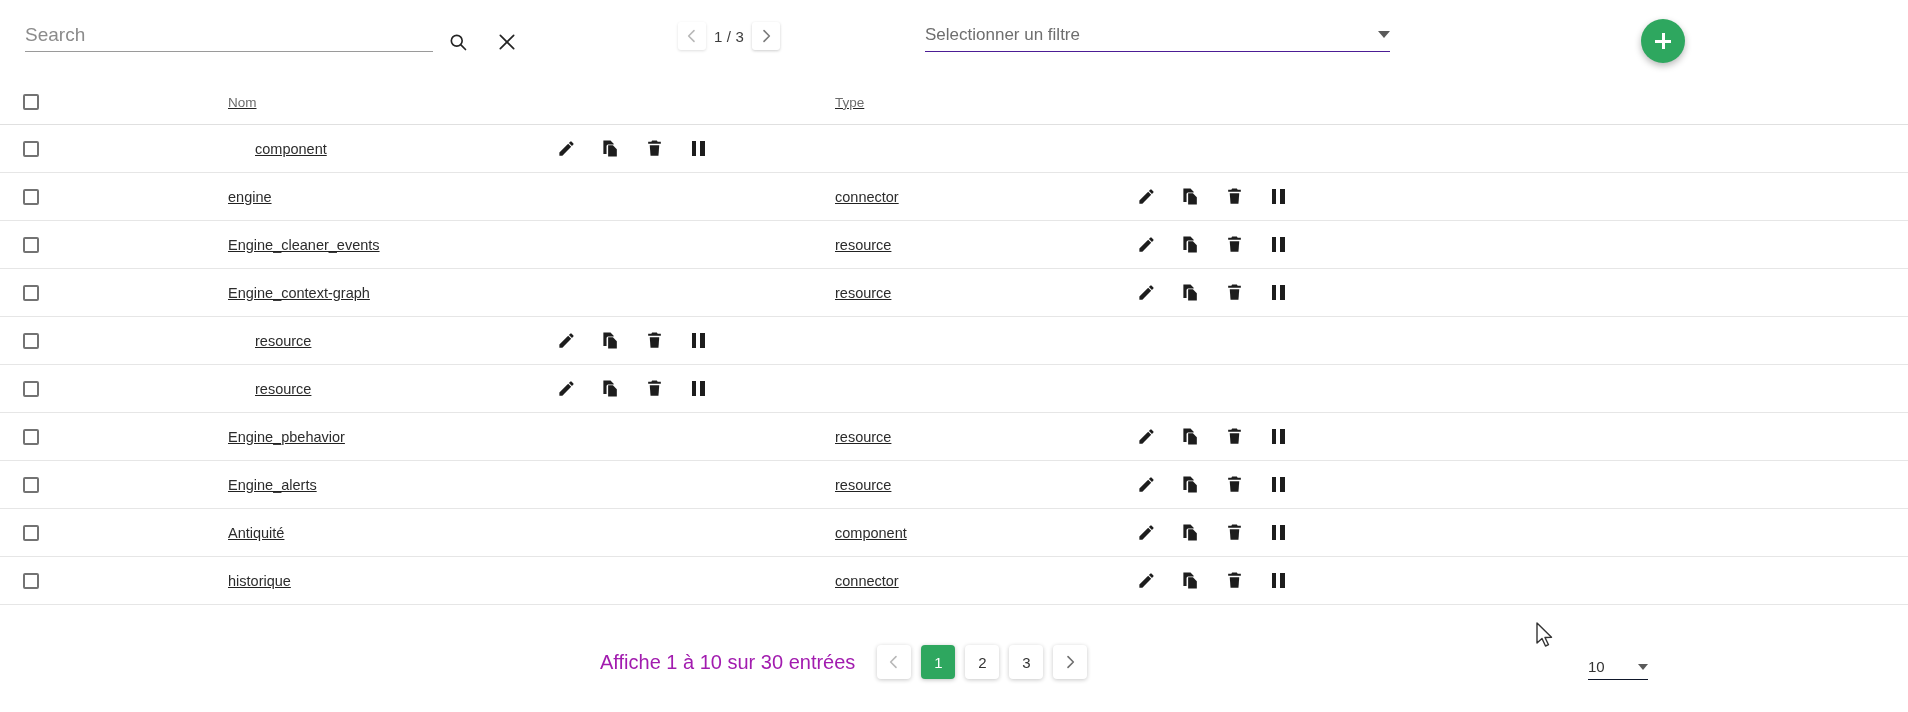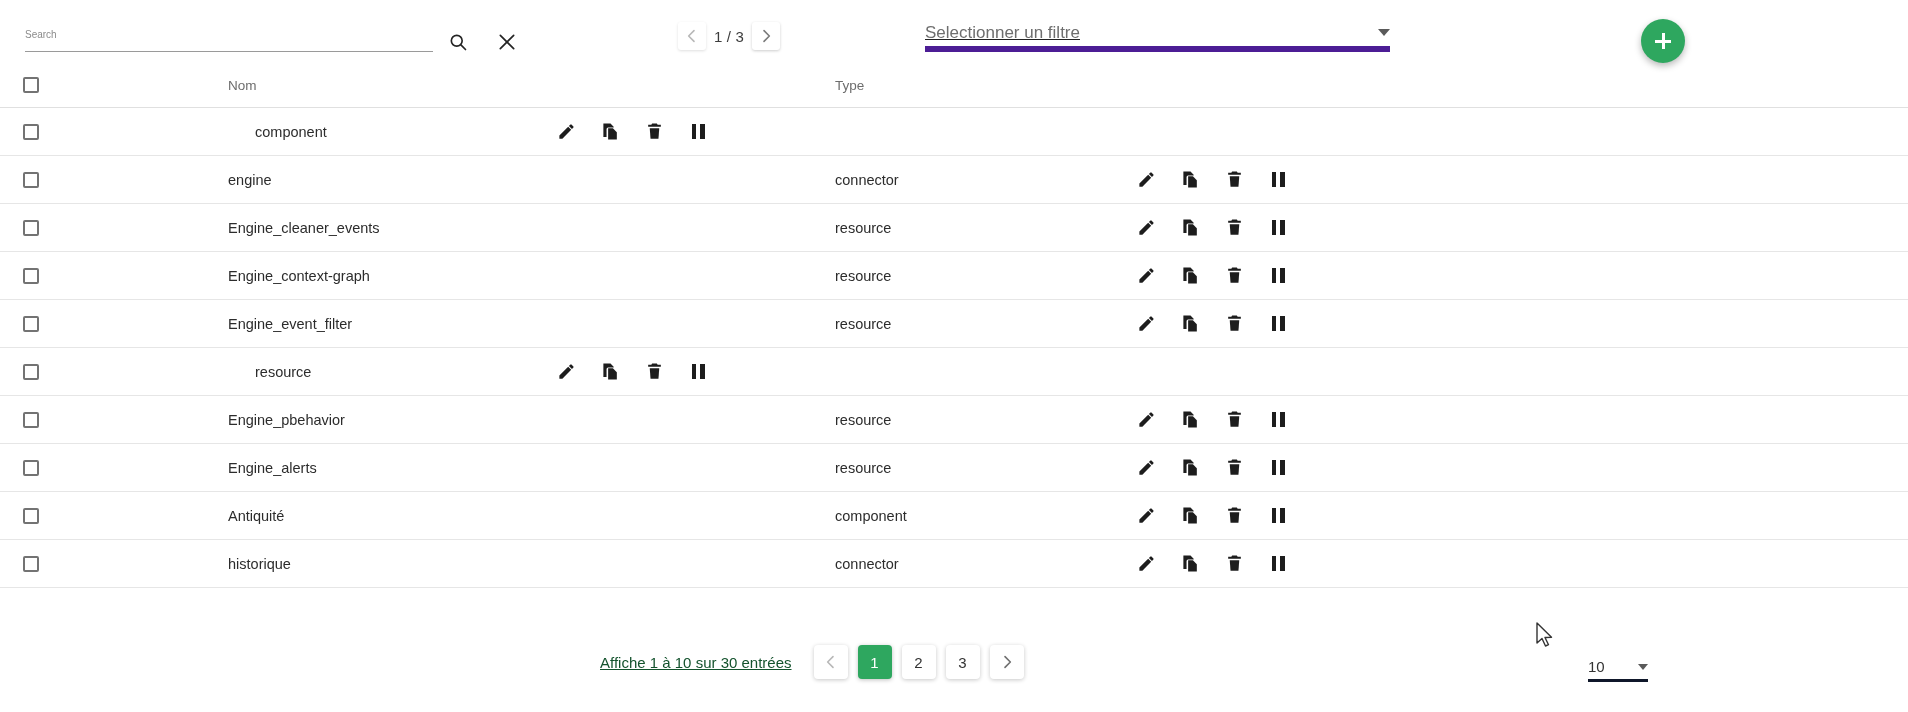--- a/index.html
+++ b/index.html
@@ -18,21 +18,21 @@
 
   .search-wrap {
     position: absolute; left: 25px; top: 22px; width: 408px;
   }
   .search-input {
     width: 408px; height: 30px;
     border: none; outline: none;
     border-bottom: 1px solid #9a9a9a;
     background: transparent;
     font-family: "Liberation Sans", sans-serif;
-    font-size: 10px; color: #a16207;
+    font-size: 19px; color: #a16207;
     padding: 0 0 4px 0;
   }
   .search-input::placeholder { color: #8b8b8b; }
 
   .icon-btn {
     position: absolute; display: flex;
     align-items: center; justify-content: center;
     background: none; border: none; padding: 0; cursor: pointer;
   }
   .search-go { left: 443px; top: 27px; width: 30px; height: 30px; }
@@ -50,24 +50,23 @@
   .sq-btn.disabled { cursor: default; box-shadow: 0 1px 3px rgba(0,0,0,0.13); }
   .topnav-label {
     font-size: 15px; color: #3c3c3c; min-width: 34px;
     text-align: center; letter-spacing: 0.2px;
   }
 
   
   .filter-wrap { position: absolute; left: 925px; top: 22px; width: 465px; }
   .filter-line {
     width: 465px; height: 30px;
-    border-bottom: 6px solid #4c1d95;
+    border-bottom: 1px solid #4c1d95;
     display: flex; align-items: center; justify-content: space-between;
     cursor: pointer;
-    text-decoration: underline;
   }
   .filter-text { font-size: 17px; color: #6e6e6e; padding-bottom: 3px; }
   .caret {
     width: 0; height: 0;
     border-left: 6px solid transparent;
     border-right: 6px solid transparent;
     border-top: 7px solid #5a5a5a;
     margin-bottom: 4px;
   }
 
@@ -80,21 +79,21 @@
     display: flex; align-items: center; justify-content: center;
   }
   .fab .plus { position: relative; width: 16px; height: 16px; }
   .fab .plus::before, .fab .plus::after {
     content: ""; position: absolute; background: #ffffff;
   }
   .fab .plus::before { left: 7px; top: 0; width: 2.5px; height: 16px; }
   .fab .plus::after { left: 0; top: 7px; width: 16px; height: 2.5px; }
 
   
-  .table { position: absolute; top: 63px; left: 0; width: 1700px; }
+  .table { position: absolute; top: 80px; left: 0; width: 1700px; text-decoration: underline; }
   .trow {
     display: flex; align-items: center;
     height: 48px; width: 1908px;
     border-bottom: 1px solid #e6e6e6;
   }
   .trow.head { height: 45px; border-bottom: 1px solid #e0e0e0; }
   .c-check { width: 228px; padding-left: 23px; flex: 0 0 228px; }
   .c-name  { flex: 0 0 580px; font-size: 14.5px; color: #2c2c2c; }
   .c-type  { flex: 0 0 300px; font-size: 14.5px; color: #2c2c2c; margin-left: 27px; }
   .c-acts  { flex: 1 1 auto; display: flex; align-items: center; gap: 22px; }
@@ -116,35 +115,35 @@
   }
   .pause-ico { display: flex; gap: 4px; }
   .pause-ico i { display: block; width: 4.5px; height: 15px; background: #1d1d1d; }
 
   
   .footer { position: absolute; left: 0; top: 640px; width: 1908px; height: 72px; }
   .foot-center {
     position: absolute; left: 600px; top: 5px;
     display: flex; align-items: center; gap: 10px;
   }
-  .foot-info { font-size: 15px; color: #14532d; margin-right: 12px; text-decoration: underline; }
+  .foot-info { font-size: 20px; color: #a21caf; margin-right: 12px; }
   .pg-btn {
     min-width: 34px; height: 34px; border-radius: 4px;
     background: #ffffff; border: none;
     box-shadow: 0 1px 4px rgba(0,0,0,0.22);
     font-family: "Liberation Sans", sans-serif;
     font-size: 15px; color: #333333; cursor: pointer;
     display: flex; align-items: center; justify-content: center;
   }
   .pg-btn.active { background: #2ea75f; color: #ffffff; box-shadow: 0 1px 4px rgba(0,0,0,0.25); }
   .pg-btn.nav.disabled { cursor: default; }
 
   .perpage {
     position: absolute; left: 1588px; top: 18px;
-    width: 60px; border-bottom: 3px solid #0f172a;
+    width: 60px; border-bottom: 1px solid #0f172a;
     display: flex; align-items: center; justify-content: space-between;
     padding-bottom: 4px; cursor: pointer;
   }
   .perpage-val { font-size: 15px; color: #333333; }
   .caret-sm {
     width: 0; height: 0;
     border-left: 5px solid transparent;
     border-right: 5px solid transparent;
     border-top: 6px solid #5a5a5a;
   }
@@ -343,21 +342,20 @@
                 <i></i>
                 <i></i>
               </span>
             </button>
           </div>
         </div>
         <div class="trow">
           <div class="c-check">
             <span class="cbox"></span>
           </div>
-          <div class="c-name">Engine_event_filter</div>
           <div class="c-type">resource</div>
           <div class="c-acts">
             <button class="act">
               <svg width="19" height="19" viewBox="0 0 24 24" fill="#1d1d1d">
                 <path d="M3 17.2V21h3.8L17.9 9.9l-3.8-3.8L3 17.2z"></path>
                 <path d="M20.7 7.1c.4-.4.4-1 0-1.4l-2.4-2.4c-.4-.4-1-.4-1.4 0l-1.8 1.8 3.8 3.8 1.8-1.8z"></path>
               </svg>
             </button>
             <button class="act">
               <svg width="19" height="19" viewBox="0 0 24 24" fill="#1d1d1d">

